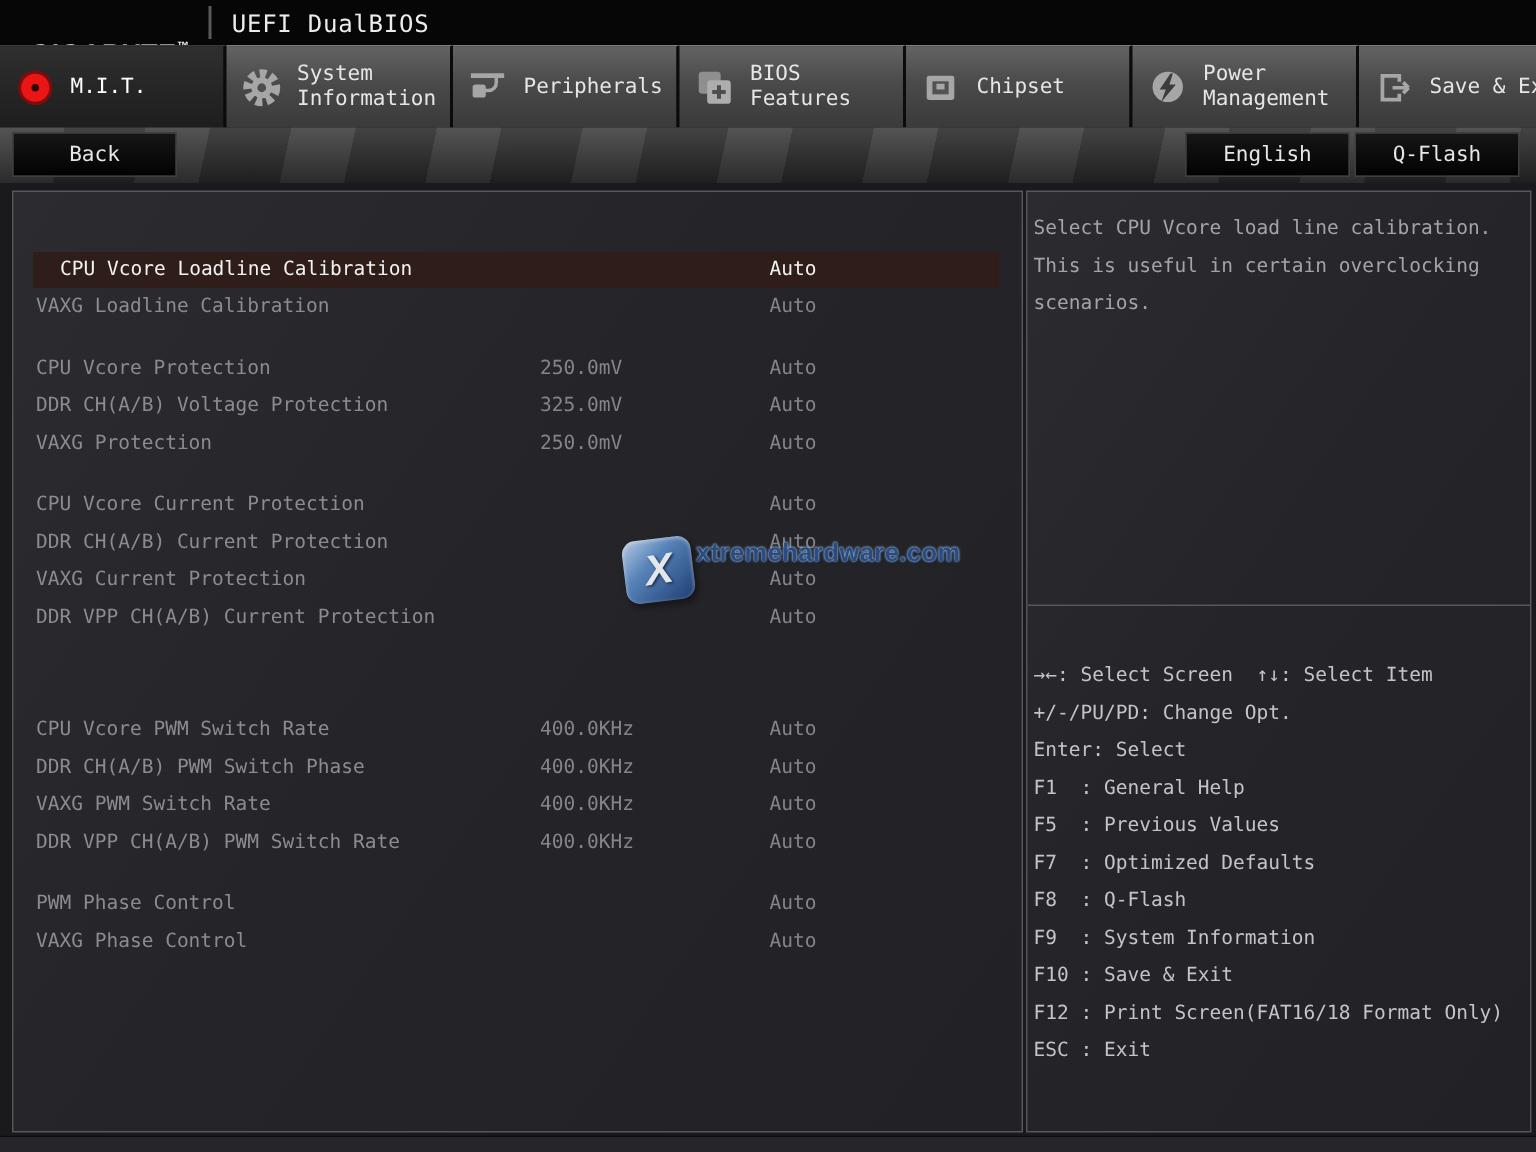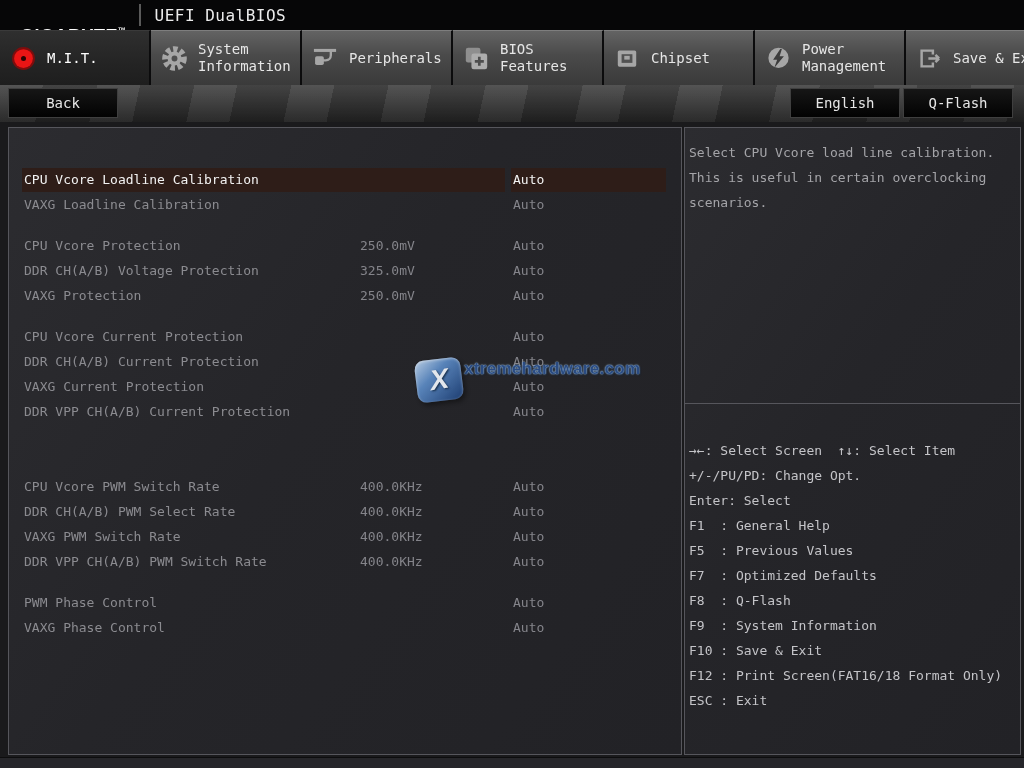--- a/index.html
+++ b/index.html
@@ -46,21 +46,21 @@
   
   #settings-list{padding-top:40px;}
   .settings-group{margin-top:16px;}
   .settings-group:first-child{margin-top:0;}
   .settings-group.gap-large{margin-top:50px;}
   .setting-row{position:relative;height:25px;font-size:13px;color:#8b8b90;}
   .cell{position:absolute;top:0;height:24px;line-height:24px;white-space:pre;}
   .cell.label{left:15px;}
   .cell.mid{left:351px;color:#84848a;}
   .cell.val{left:504px;color:#84848a;}
-  .setting-row.selected .cell.label{left:13px;padding-left:2px;width:481px;background:var(--hl,#2e1d18);color:#f2f2f2;}
+  .setting-row.selected .cell.label{left:13px;padding-left:18px;width:481px;background:var(--hl,#2e1d18);color:#f2f2f2;}
   .setting-row.selected .cell.val{left:502px;padding-left:2px;width:153px;background:var(--hl,#2e1d18);color:#f2f2f2;}
   
   #help-area{box-sizing:border-box;height:275px;padding:12px 4px 0 4px;}
   .help-line{font-size:13px;line-height:25px;color:#a4a4a8;white-space:pre;}
   #keys-area{box-sizing:border-box;border-top:1px solid var(--panel-border,#56565c);padding:34px 0 0 4px;}
   .key-line{font-size:13px;line-height:25px;color:#c4c4c8;white-space:pre;}
   
   #bottom-strip{position:absolute;left:0;top:757px;width:1024px;height:11px;background:#26262a;border-top:1px solid #0d0d0e;}
   
   #watermark{position:absolute;left:416px;top:359px;display:flex;align-items:flex-start;opacity:.92;pointer-events:none;}
@@ -209,21 +209,21 @@
             <span class="cell val">Auto</span>
           </div>
         </div>
         <div class="settings-group gap-large">
           <div class="setting-row">
             <span class="cell label">CPU Vcore PWM Switch Rate</span>
             <span class="cell mid">400.0KHz</span>
             <span class="cell val">Auto</span>
           </div>
           <div class="setting-row">
-            <span class="cell label">DDR CH(A/B) PWM Select Rate</span>
+            <span class="cell label">DDR CH(A/B) PWM Switch Phase</span>
             <span class="cell mid">400.0KHz</span>
             <span class="cell val">Auto</span>
           </div>
           <div class="setting-row">
             <span class="cell label">VAXG PWM Switch Rate</span>
             <span class="cell mid">400.0KHz</span>
             <span class="cell val">Auto</span>
           </div>
           <div class="setting-row">
             <span class="cell label">DDR VPP CH(A/B) PWM Switch Rate</span>

